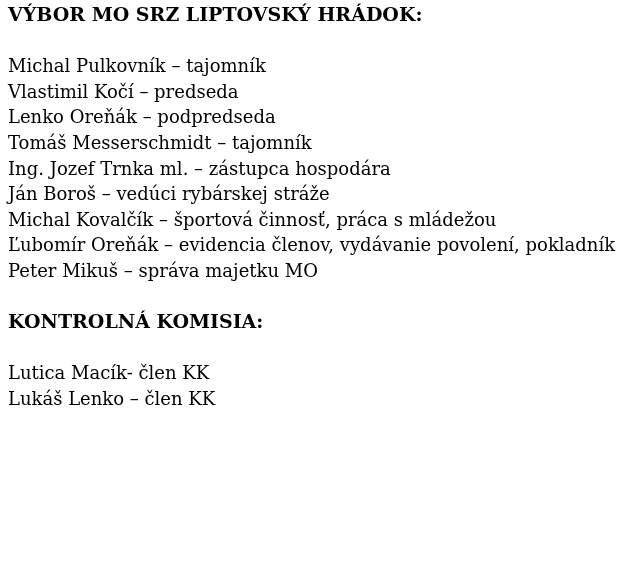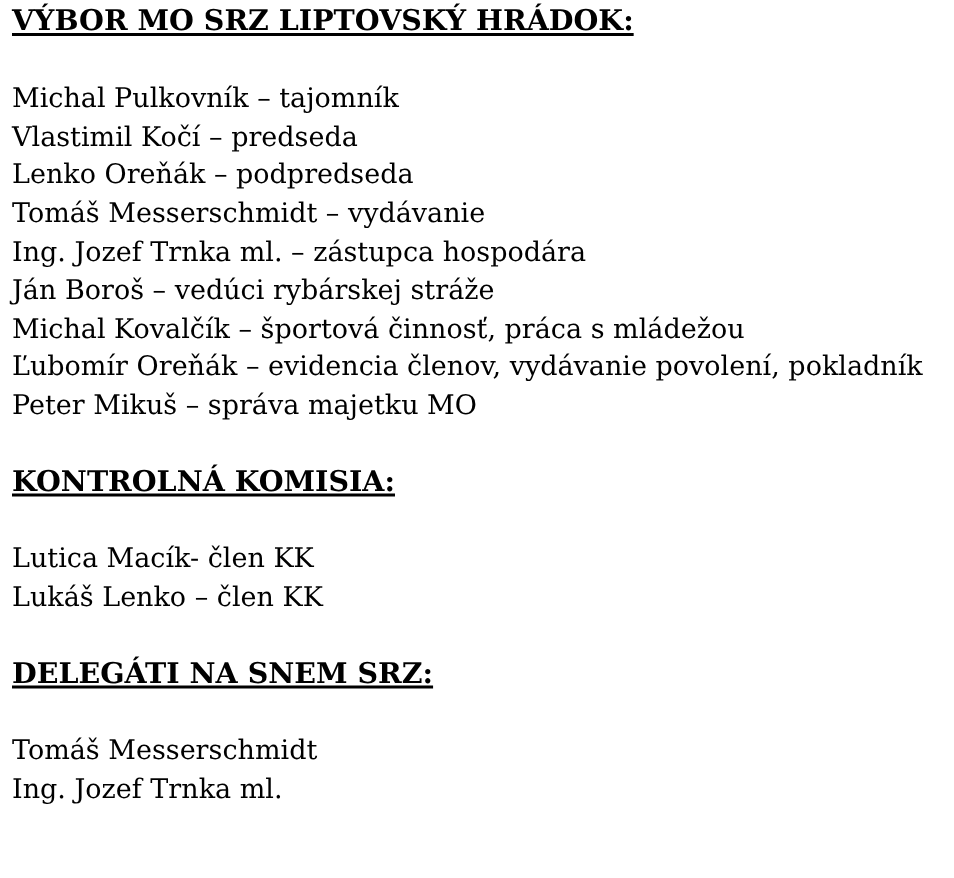--- a/index.html
+++ b/index.html
@@ -23,21 +23,20 @@
     line-height: 25.6px;
   }
   .sec {
     margin: 0;
   }
   .sec .heading {
     font-size: 19px;
     line-height: 25.6px;
     font-weight: bold;
     margin: 25.6px 0 25.6px 0;
-    text-decoration: underline;
     text-decoration-thickness: 2px;
     text-underline-offset: 2px;
   }
   .sec:first-child .heading {
     margin-top: 0;
   }
   .sec .line {
     margin: 0;
     white-space: pre;
   }
@@ -45,31 +44,26 @@
 </head>
 <body>
 
 <div class="doc">
   <div id="sections-root">
       <section class="sec">
         <h2 class="heading">VÝBOR MO SRZ LIPTOVSKÝ HRÁDOK:</h2>
         <p class="line">Michal Pulkovník – tajomník</p>
         <p class="line">Vlastimil Kočí – predseda</p>
         <p class="line">Lenko Oreňák – podpredseda</p>
-        <p class="line">Tomáš Messerschmidt – vydávanie</p>
+        <p class="line">Tomáš Messerschmidt – tajomník</p>
         <p class="line">Ing. Jozef Trnka ml. – zástupca hospodára</p>
         <p class="line">Ján Boroš – vedúci rybárskej stráže</p>
         <p class="line">Michal Kovalčík – športová činnosť, práca s mládežou</p>
         <p class="line">Ľubomír Oreňák – evidencia členov, vydávanie povolení, pokladník</p>
         <p class="line">Peter Mikuš – správa majetku MO</p>
       </section>
       <section class="sec">
         <h2 class="heading">KONTROLNÁ KOMISIA:</h2>
         <p class="line">Lutica Macík- člen KK</p>
         <p class="line">Lukáš Lenko – člen KK</p>
       </section>
-      <section class="sec">
-        <h2 class="heading">DELEGÁTI NA SNEM SRZ:</h2>
-        <p class="line">Tomáš Messerschmidt</p>
-        <p class="line">Ing. Jozef Trnka ml.</p>
-      </section>
     </div>
 </div>
 
 </body></html>

